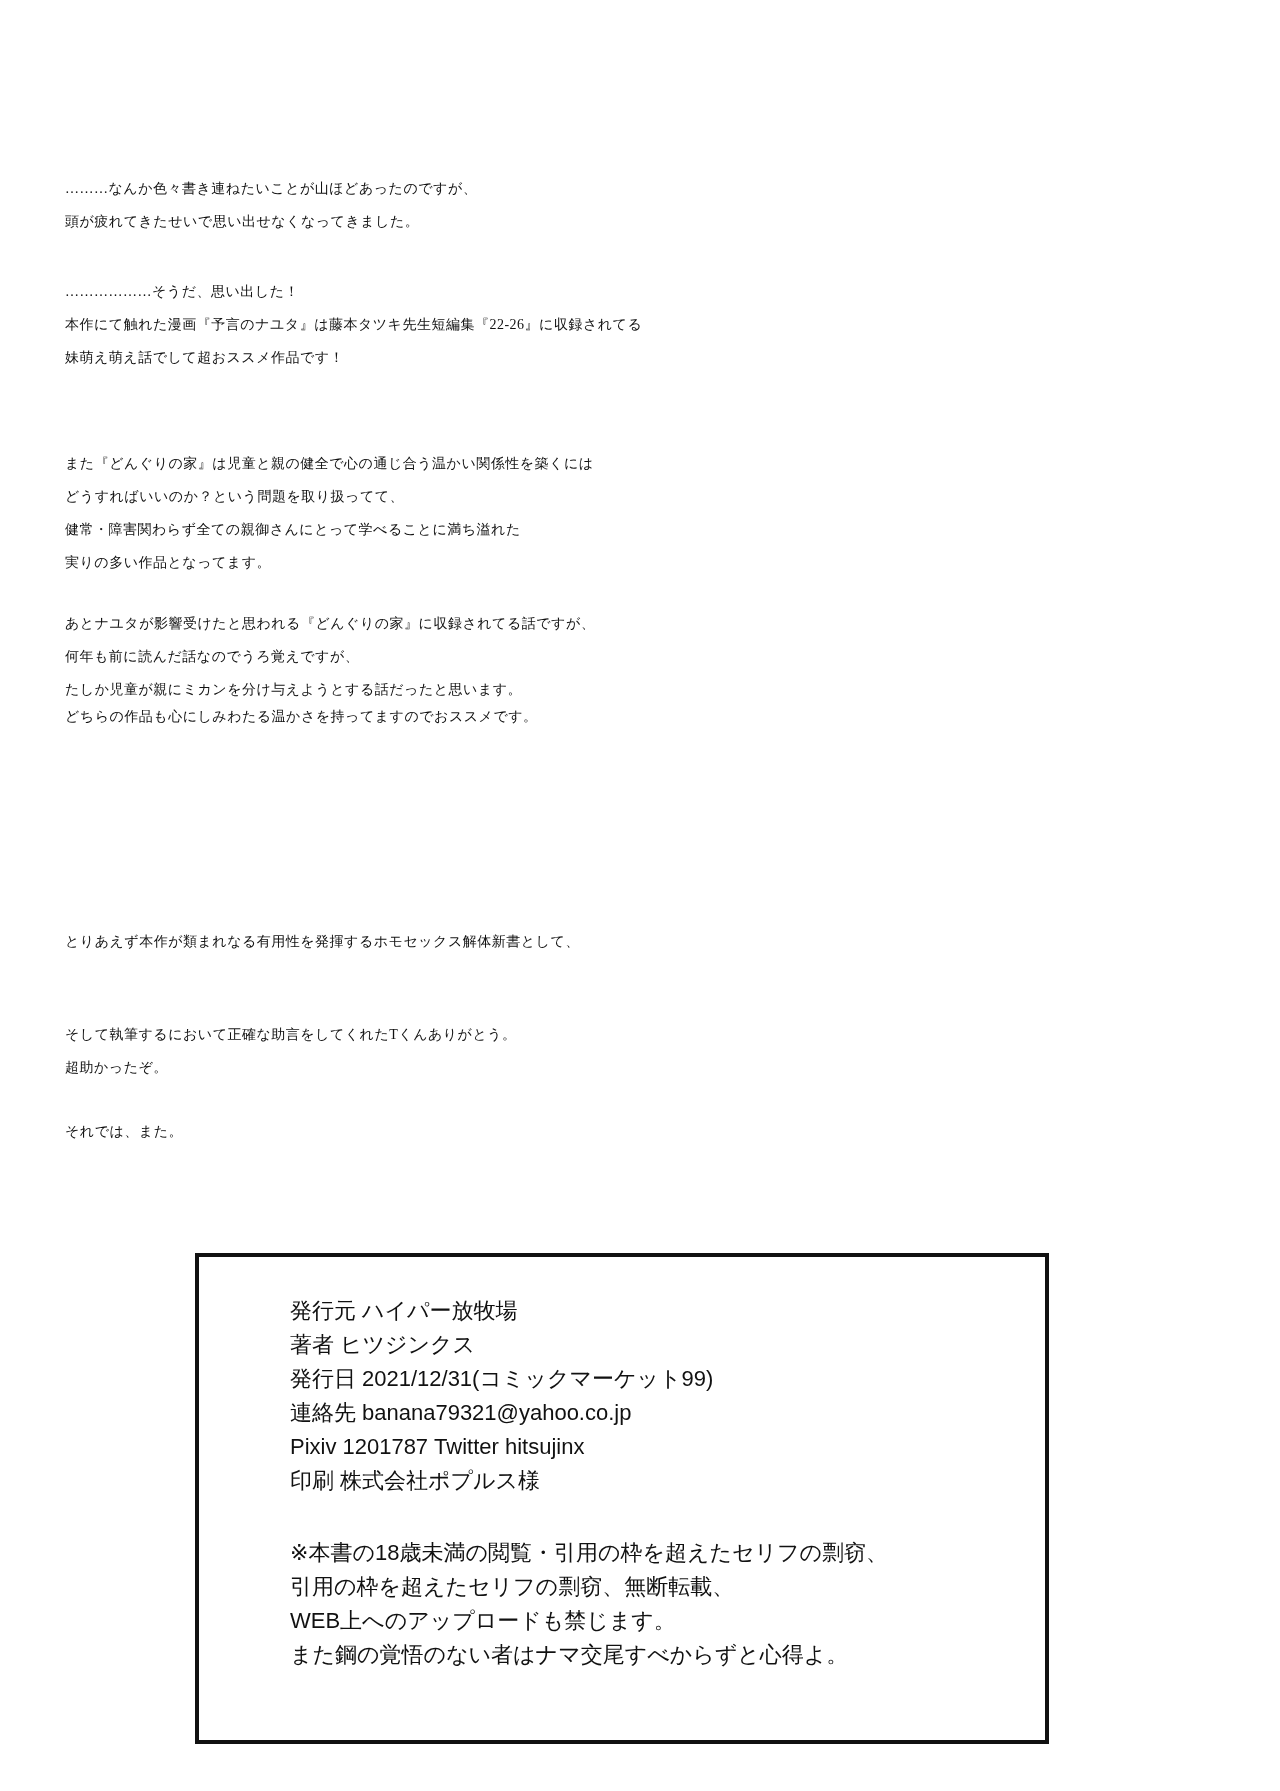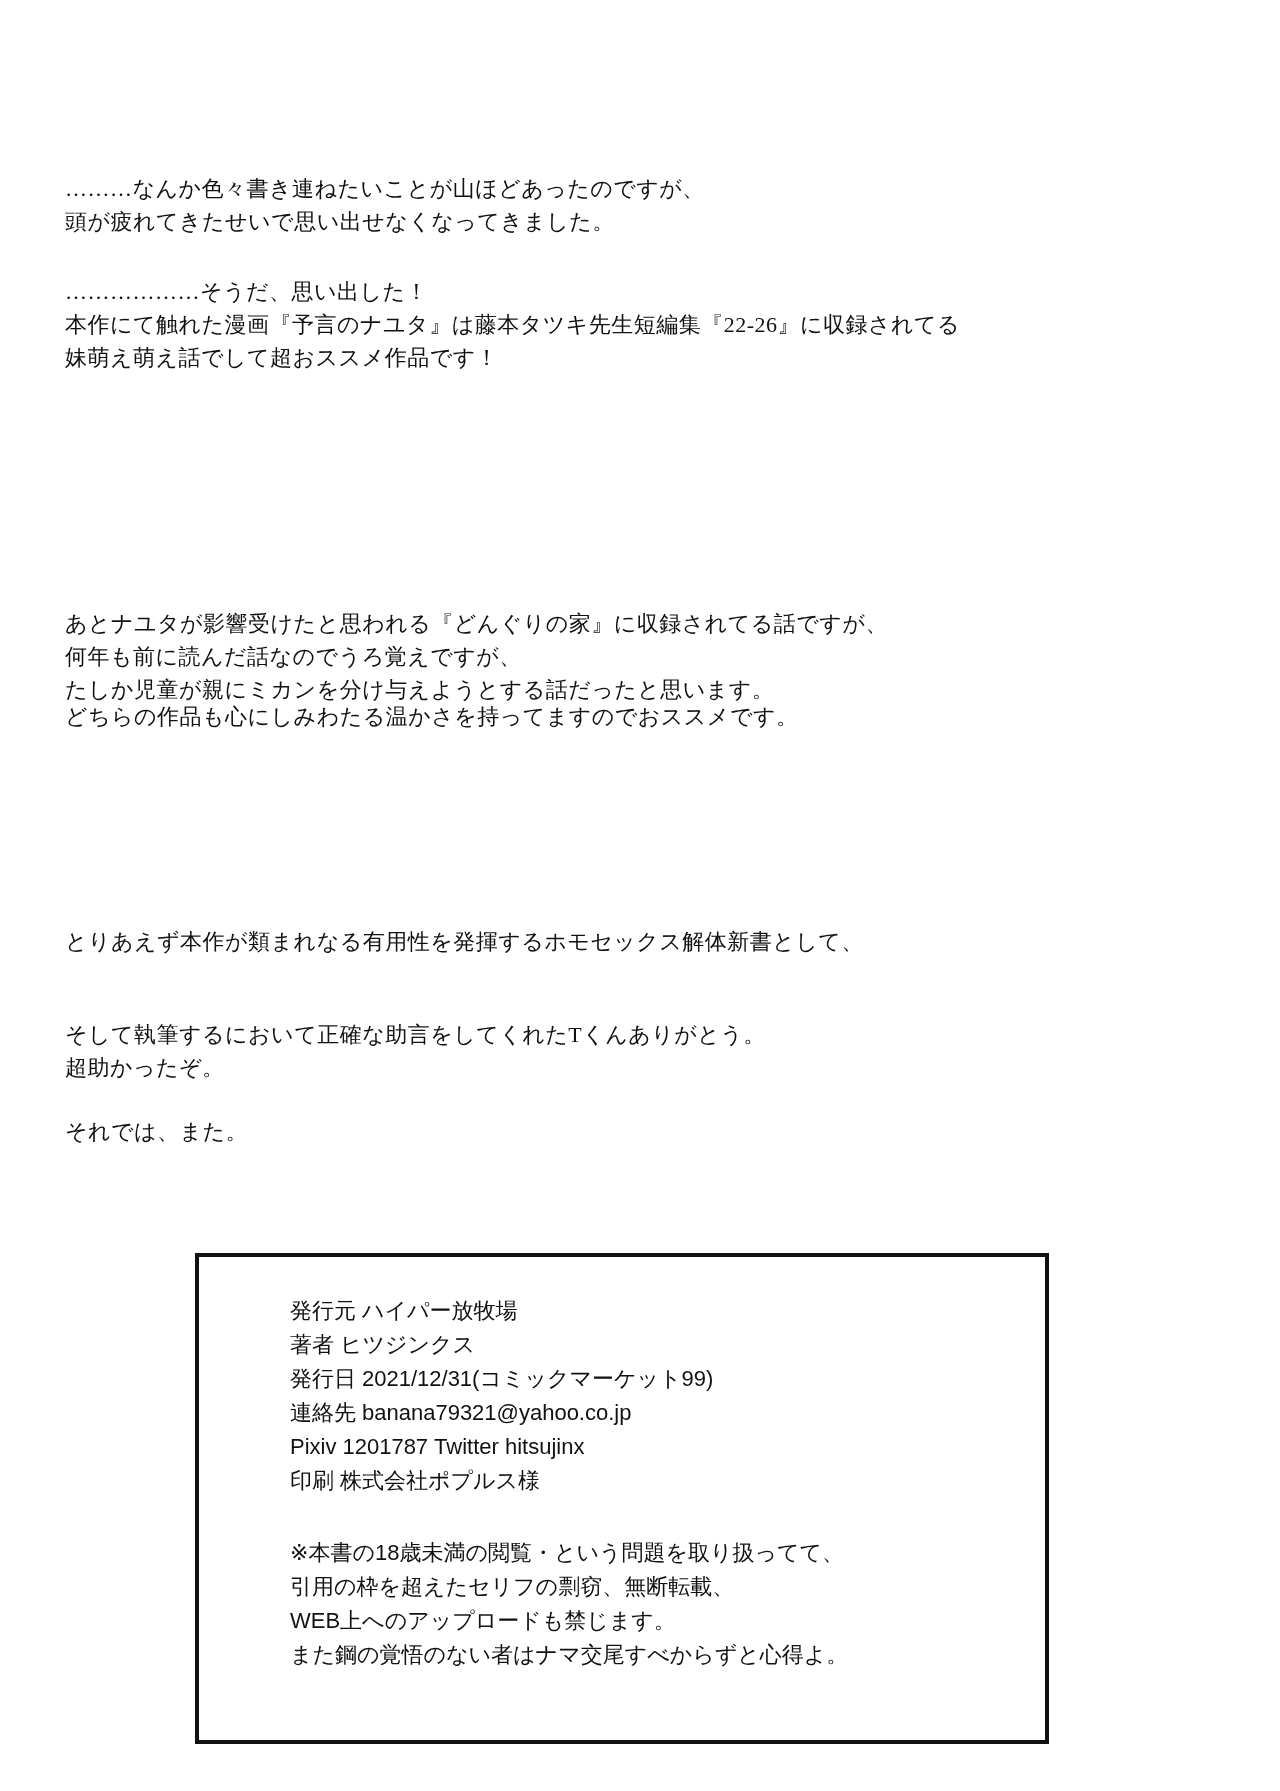--- a/index.html
+++ b/index.html
@@ -13,21 +13,21 @@
     height: 1791px;
     margin: 0 auto;
     background: #ffffff;
     overflow: hidden;
     color: #111111;
   }
   .para {
     position: absolute;
     left: 65px;
     font-family: "Liberation Serif", "DejaVu Serif", serif;
-    font-size: 22px;
+    font-size: 14px;
     line-height: 33px;
     white-space: nowrap;
     letter-spacing: 0.5px;
   }
   .para .line { height: 33px; }
 
   .colophon {
     position: absolute;
     left: 195px;
     top: 1253px;
@@ -74,20 +74,26 @@
     <div class="line">………なんか色々書き連ねたいことが山ほどあったのですが、</div>
     <div class="line">頭が疲れてきたせいで思い出せなくなってきました。</div>
   </div>
 
   <div class="para p2">
     <div class="line">………………そうだ、思い出した！</div>
     <div class="line">本作にて触れた漫画『予言のナユタ』は藤本タツキ先生短編集『22-26』に収録されてる</div>
     <div class="line">妹萌え萌え話でして超おススメ作品です！</div>
   </div>
 
+  <div class="para p3">
+    <div class="line">また『どんぐりの家』は児童と親の健全で心の通じ合う温かい関係性を築くには</div>
+    <div class="line">どうすればいいのか？という問題を取り扱ってて、</div>
+    <div class="line">健常・障害関わらず全ての親御さんにとって学べることに満ち溢れた</div>
+    <div class="line">実りの多い作品となってます。</div>
+  </div>
 
   <div class="para p4">
     <div class="line">あとナユタが影響受けたと思われる『どんぐりの家』に収録されてる話ですが、</div>
     <div class="line">何年も前に読んだ話なのでうろ覚えですが、</div>
     <div class="line">たしか児童が親にミカンを分け与えようとする話だったと思います。</div>
   </div>
 
   <div class="para p5">
     <div class="line">どちらの作品も心にしみわたる温かさを持ってますのでおススメです。</div>
   </div>
@@ -128,20 +134,20 @@
         <span>1201787</span>
         <span>Twitter</span>
         <span>hitsujinx</span>
       </div>
       <div class="row">
         <span>印刷</span>
         <span>株式会社ポプルス様</span>
       </div>
     </div>
     <div class="disclaimer">
-      <div class="line">※本書の18歳未満の閲覧・という問題を取り扱ってて、</div>
+      <div class="line">※本書の18歳未満の閲覧・引用の枠を超えたセリフの剽窃、</div>
       <div class="line">引用の枠を超えたセリフの剽窃、無断転載、</div>
       <div class="line">WEB上へのアップロードも禁じます。</div>
       <div class="line">また鋼の覚悟のない者はナマ交尾すべからずと心得よ。</div>
     </div>
   </div>
 
 </div>
 
 </body></html>

